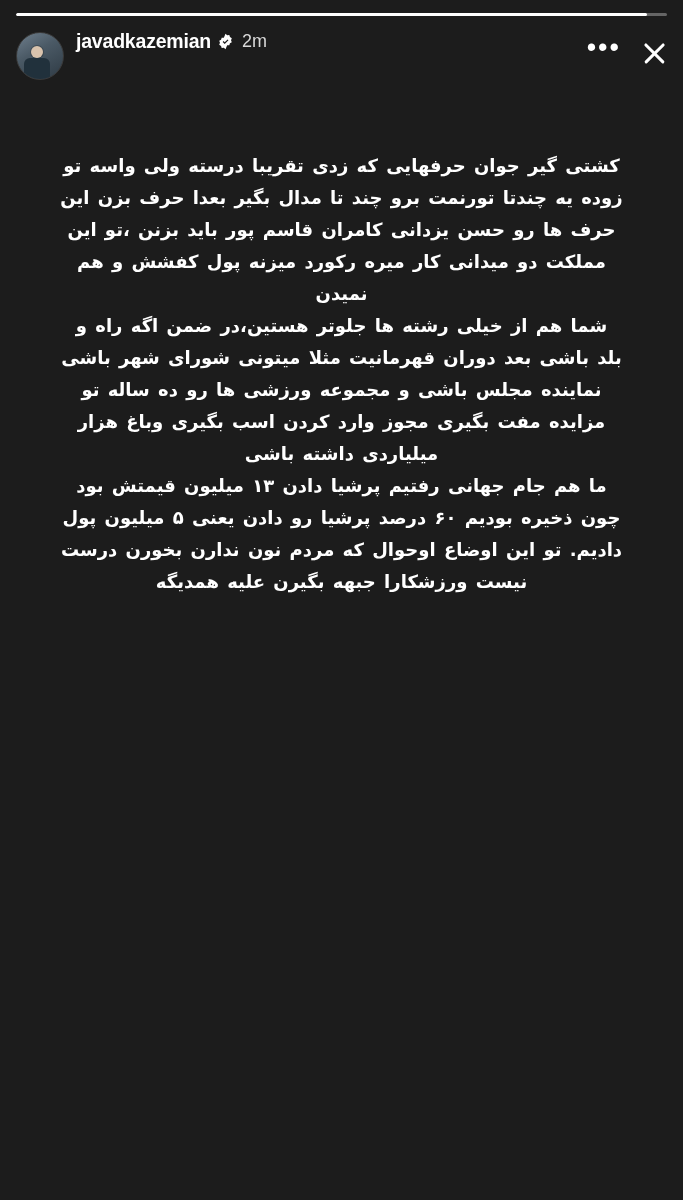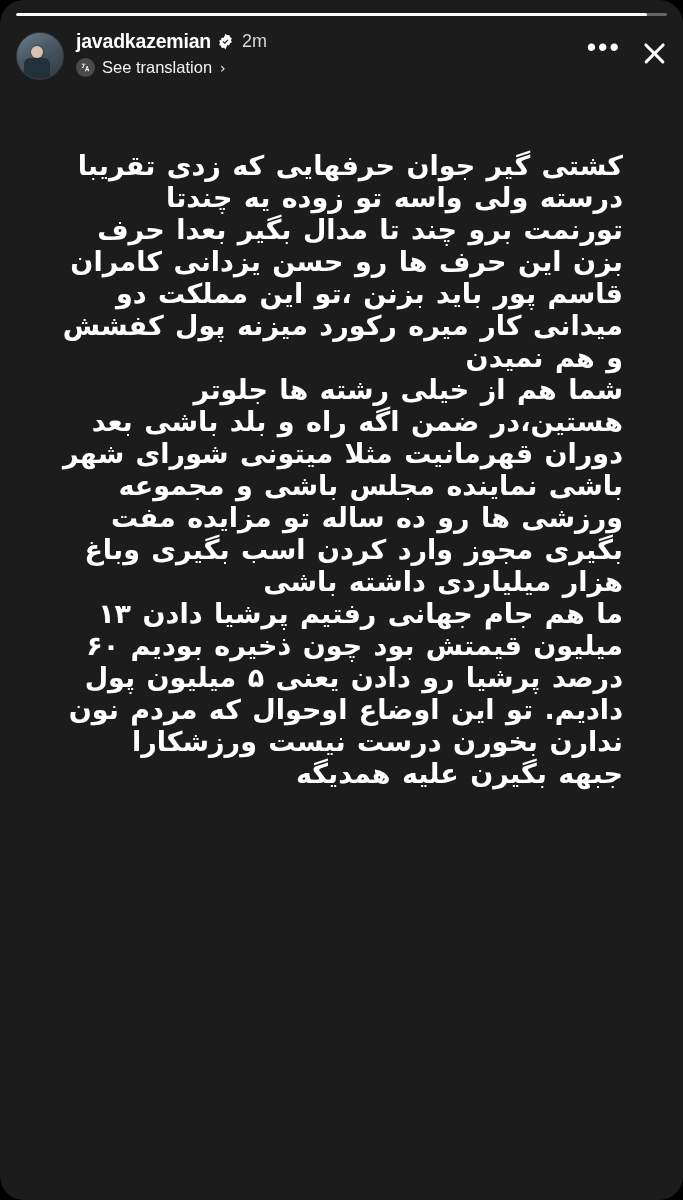--- a/index.html
+++ b/index.html
@@ -15,21 +15,20 @@
     position: relative;
   }
 
   
   #story-viewer {
     position: absolute;
     inset: 0;
     background: #1c1c1c;
     display: flex;
     flex-direction: column;
-    border-radius: 24px;
   }
 
   
   .progress-track {
     position: absolute;
     top: 13px;
     left: 16px;
     right: 16px;
     height: 3px;
     border-radius: 2px;
@@ -185,23 +184,24 @@
   .story-body {
     position: absolute;
     top: 150px;
     left: 0;
     right: 0;
     bottom: 0;
     padding: 0 60px;
   }
   .story-text {
     direction: rtl;
+    text-align: center;
     font-family: "DejaVu Sans", sans-serif;
     font-weight: 700;
-    font-size: 27px;
+    font-size: 18px;
     line-height: 32px;
     letter-spacing: 0.6px;
     color: #ffffff;
     white-space: pre-line;
     word-spacing: 2px;
   }
 </style>
 </head>
 <body>
 
@@ -220,29 +220,20 @@
         <span class="username">javadkazemian</span>
         <span class="verified-badge">
           <svg viewBox="0 0 24 24" width="17" height="17" aria-hidden="true">
             <path fill="#ffffff" d="M12 1.2l2.35 1.9 3.02-.27.93 2.9 2.6 1.57-1.1 2.83 1.1 2.83-2.6 1.57-.93 2.9-3.02-.27L12 22.8l-2.35-1.9-3.02.27-.93-2.9L3.1 16.7l1.1-2.83L3.1 11.04l2.6-1.57.93-2.9 3.02.27L12 1.2z"></path>
             <path fill="#1c1c1c" d="M10.9 15.55l-2.9-2.9 1.23-1.23 1.67 1.67 4.02-4.02 1.23 1.24-5.25 5.24z"></path>
           </svg>
         </span>
         <span class="timestamp">2m</span>
       </div>
 
-      <div class="translate-row">
-        <span class="translate-icon">
-          <svg viewBox="0 0 24 24" width="13" height="13" aria-hidden="true">
-            <path fill="#ffffff" d="M5 5h7v1.6H9.6v1.1c0 2.3-1.2 4.3-3.1 5.5l-1-1.3c1.5-.95 2.5-2.45 2.5-4.2V6.6H5V5zm9.2 4.2h1.6l3.2 9.8h-1.8l-.65-2.1h-3.1L12.8 19H11l3.2-9.8zm.8 2.3l-1 3.1h2l-1-3.1z"></path>
-          </svg>
-        </span>
-        <span class="translate-label">See translation</span>
-        <span class="translate-chevron">›</span>
-      </div>
     </div>
 
     <div class="header-actions">
       <div class="more-btn">•••</div>
       <div class="close-btn"></div>
     </div>
   </div>
 
   <div class="story-body">
     <div class="story-text">کشتی گیر جوان حرفهایی که زدی تقریبا درسته ولی واسه تو زوده یه چندتا تورنمت برو چند تا مدال بگیر بعدا حرف بزن این حرف ها رو حسن یزدانی کامران قاسم پور باید بزنن ،تو این مملکت دو میدانی کار میره رکورد میزنه پول کفشش و هم نمیدن

